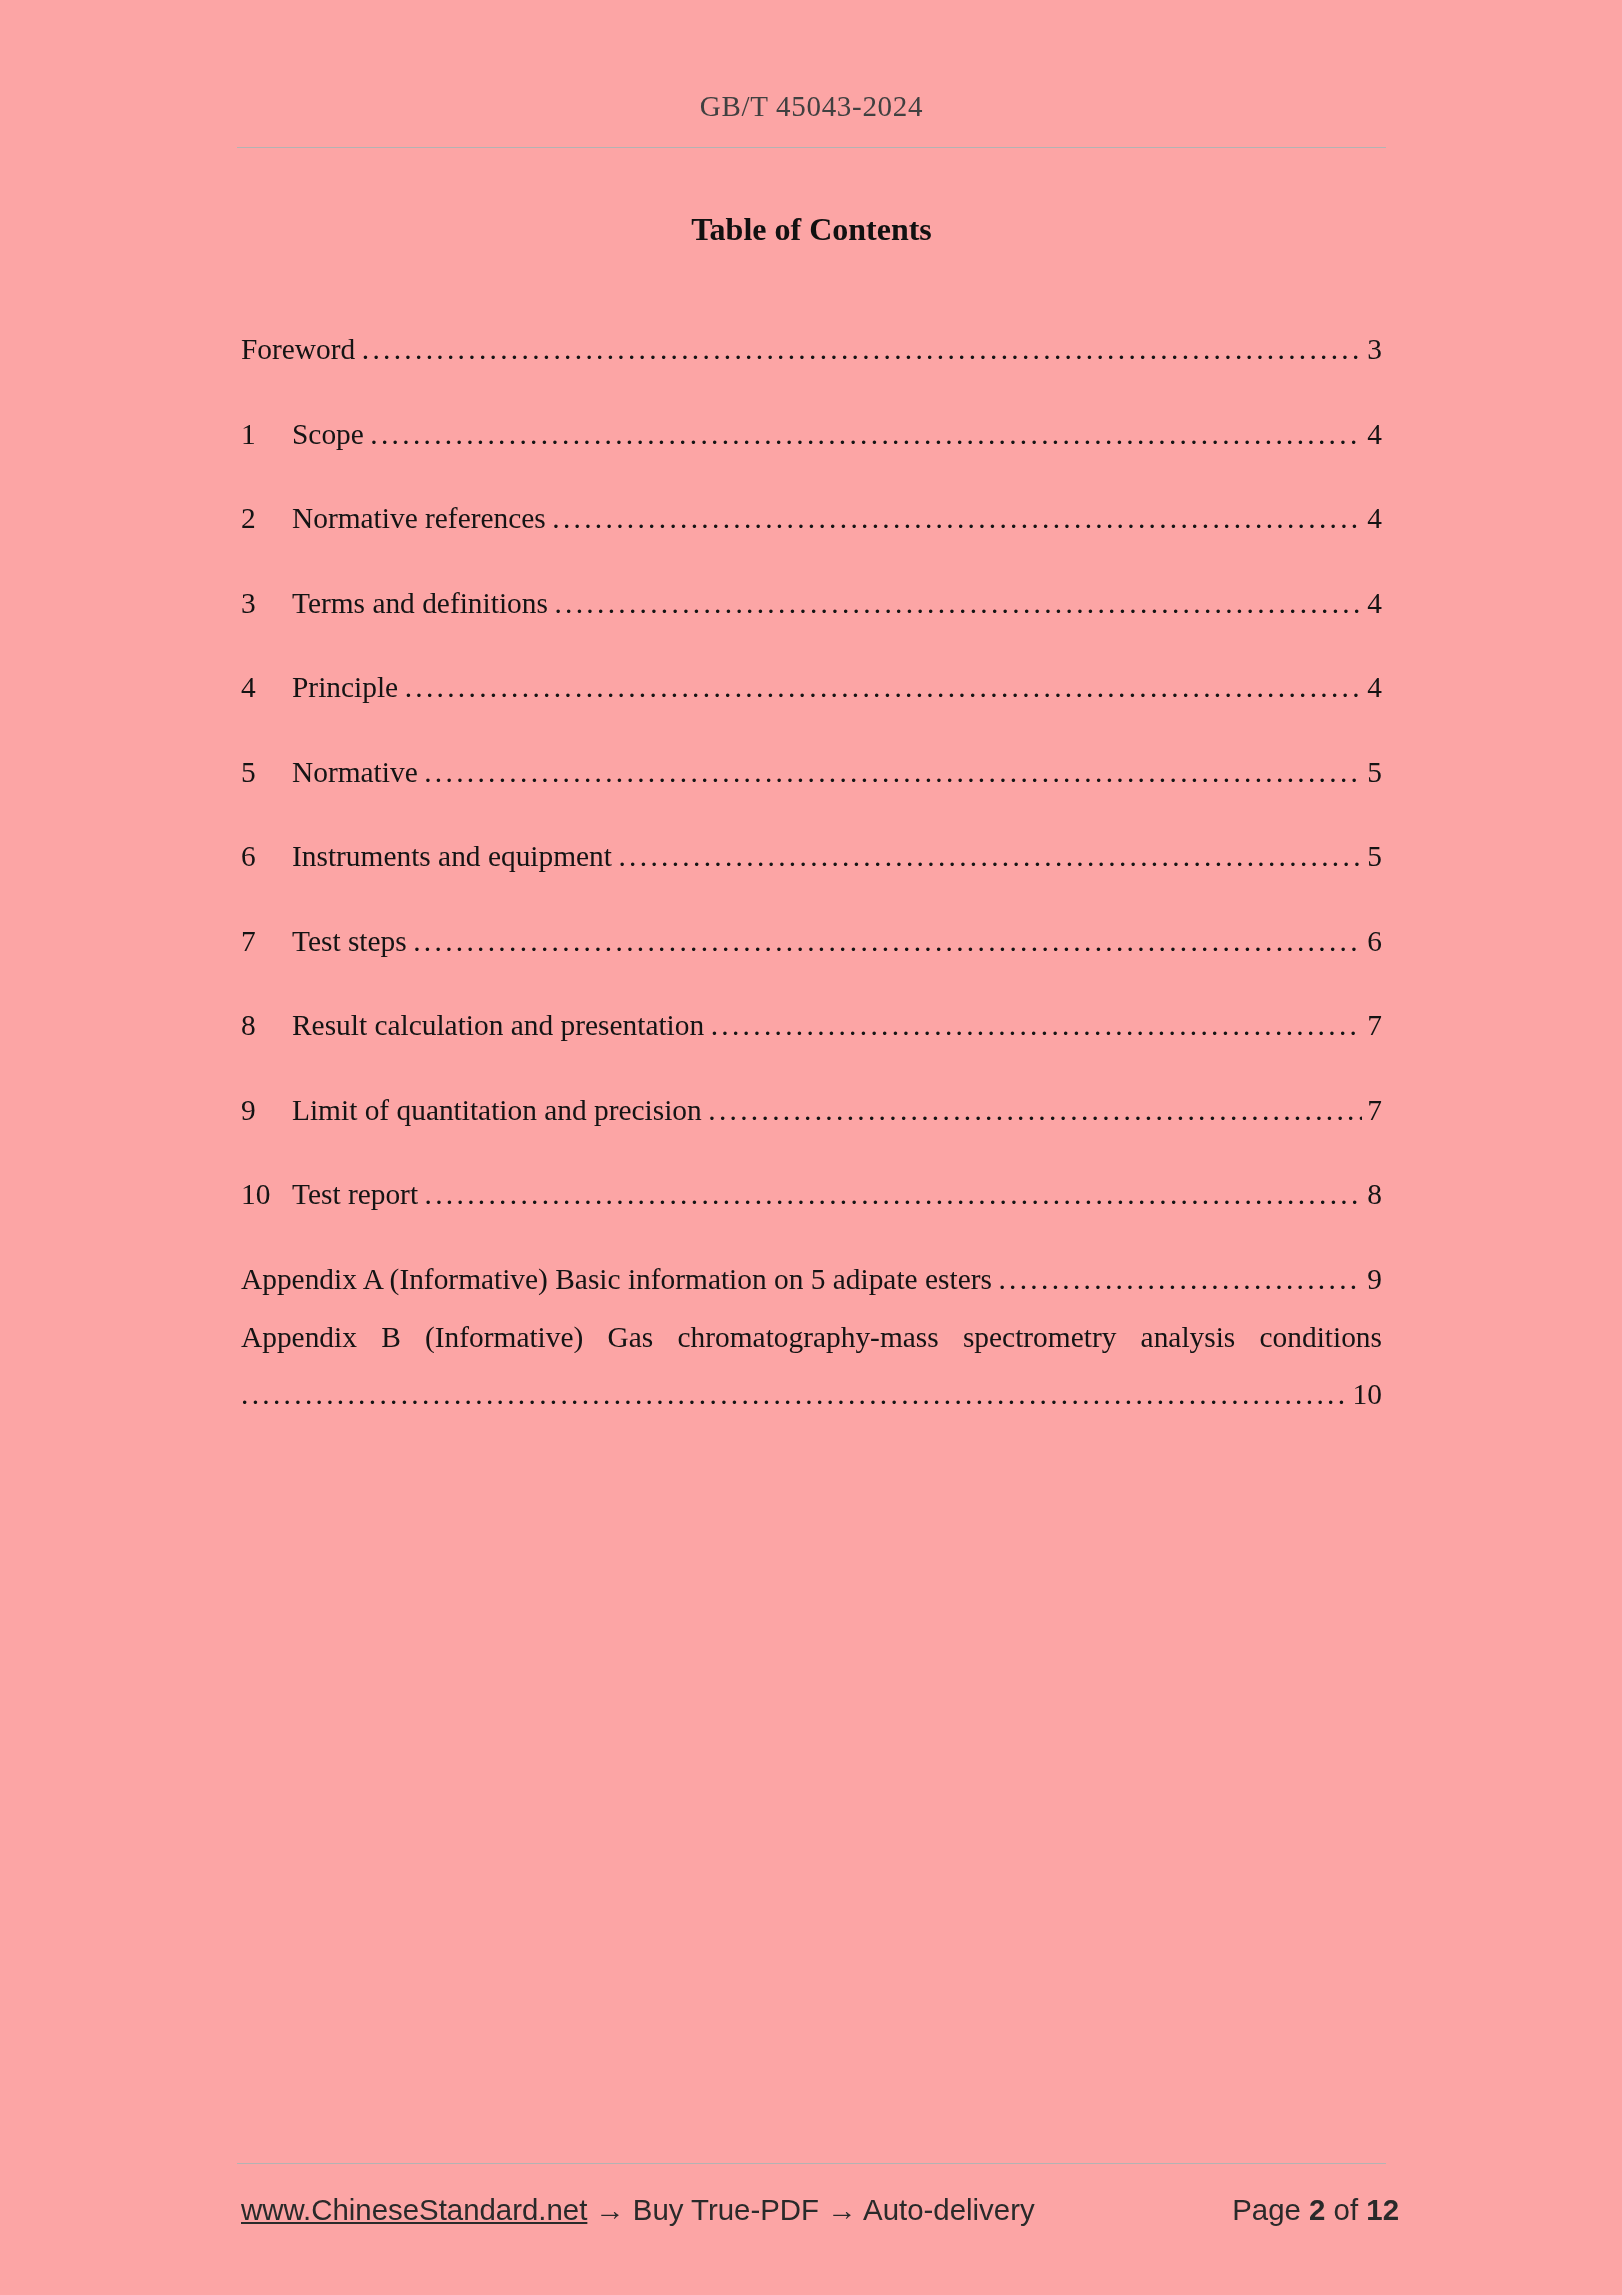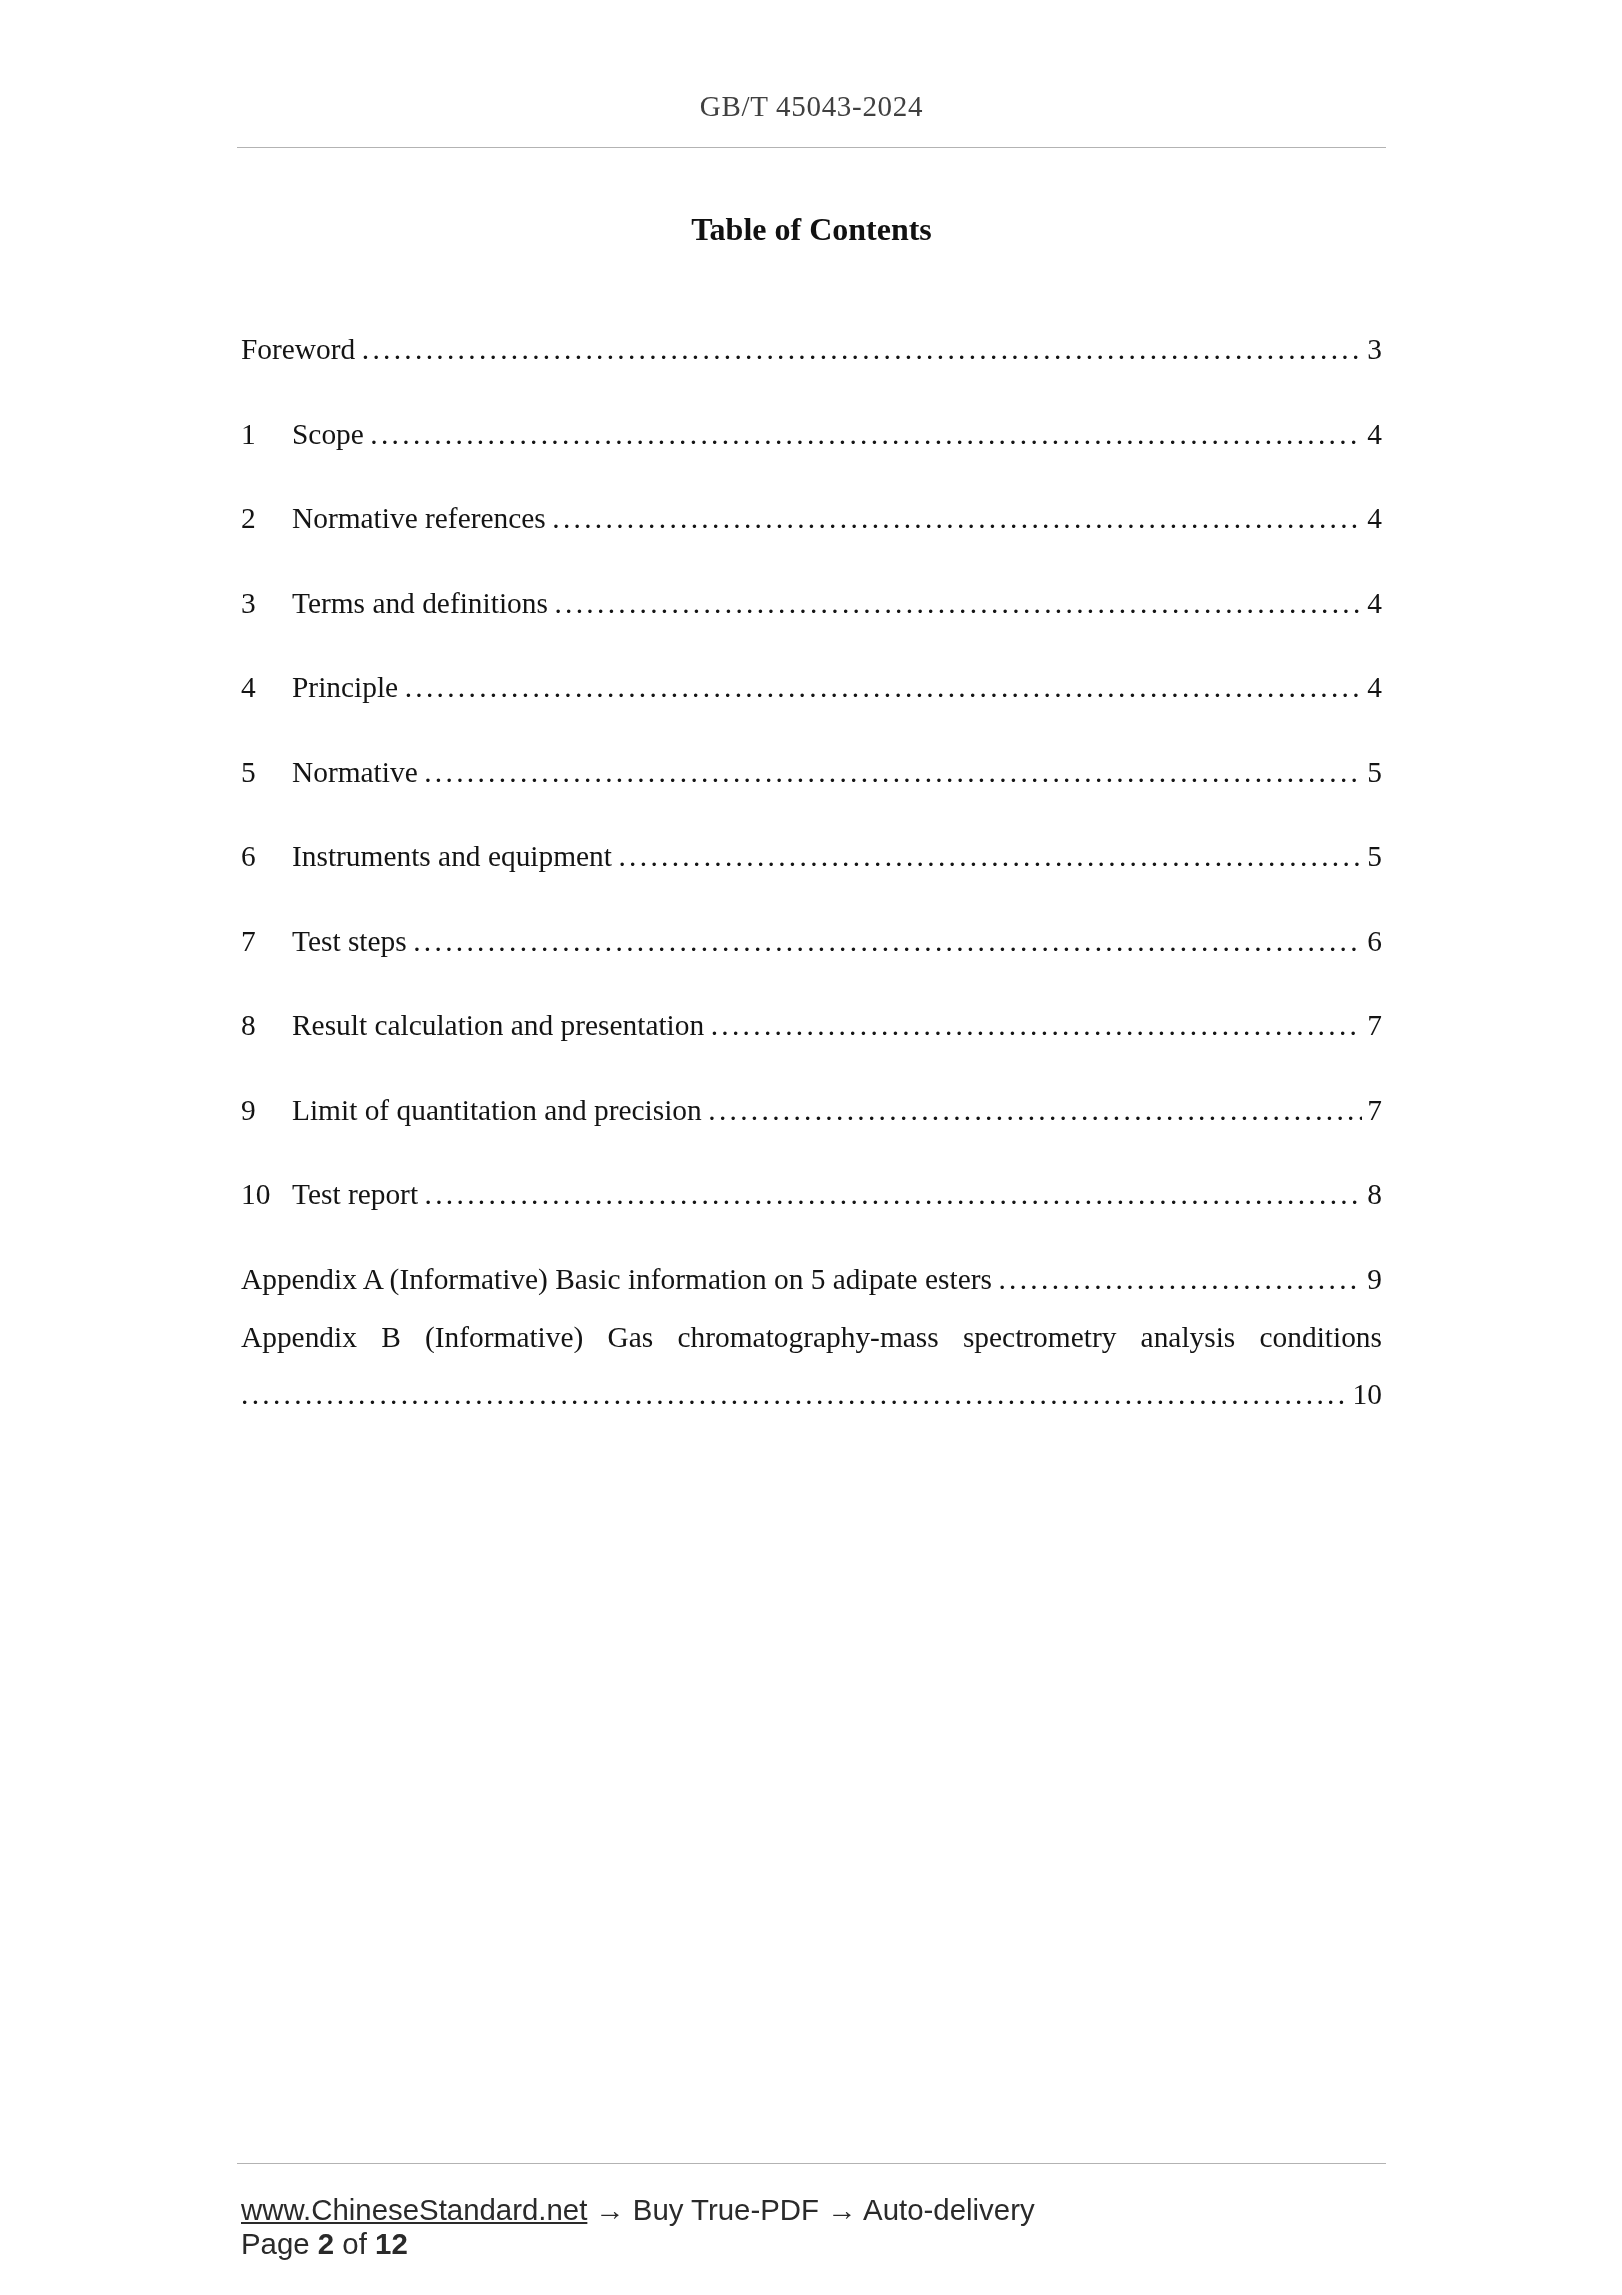--- a/index.html
+++ b/index.html
@@ -1,21 +1,21 @@
 <!DOCTYPE html>
 <html style="font-size:10.5px"><head>
 <meta charset="utf-8">
 <style>
   * { margin: 0; padding: 0; box-sizing: border-box; }
   html, body { background: #e8e8e8; }
   .page {
     position: relative;
     width: 1623px;
     height: 2295px;
-    background: #ffffff;
+    background: #fca5a5;
     font-family: "Liberation Serif", serif;
     color: #000;
     overflow: hidden;
     margin: 0 auto;
   }
 
   
   .doc-header {
     position: absolute;
     top: 90px;
@@ -94,28 +94,27 @@
     top: 2163px;
     left: 237px;
     right: 237px;
     border: none;
     border-top: 1.3px solid #b3b3b3;
   }
   .doc-footer {
     position: absolute;
     top: 2193px;
     left: 241px;
-    right: 232px;
+    right: 224px;
     display: flex;
     justify-content: space-between;
     align-items: baseline;
     font-family: "Liberation Sans", sans-serif;
     font-size: 29.4px;
     color: #2a2a2a;
-    flex-direction: column;
   }
   .footer-left { white-space: nowrap; }
   .site-link {
     text-decoration: underline;
     color: #2a2a2a;
     cursor: pointer;
   }
   .footer-right { white-space: nowrap; }
   .footer-right .b { font-weight: bold; }
   .sp { display: inline-block; width: 7.9px; }

